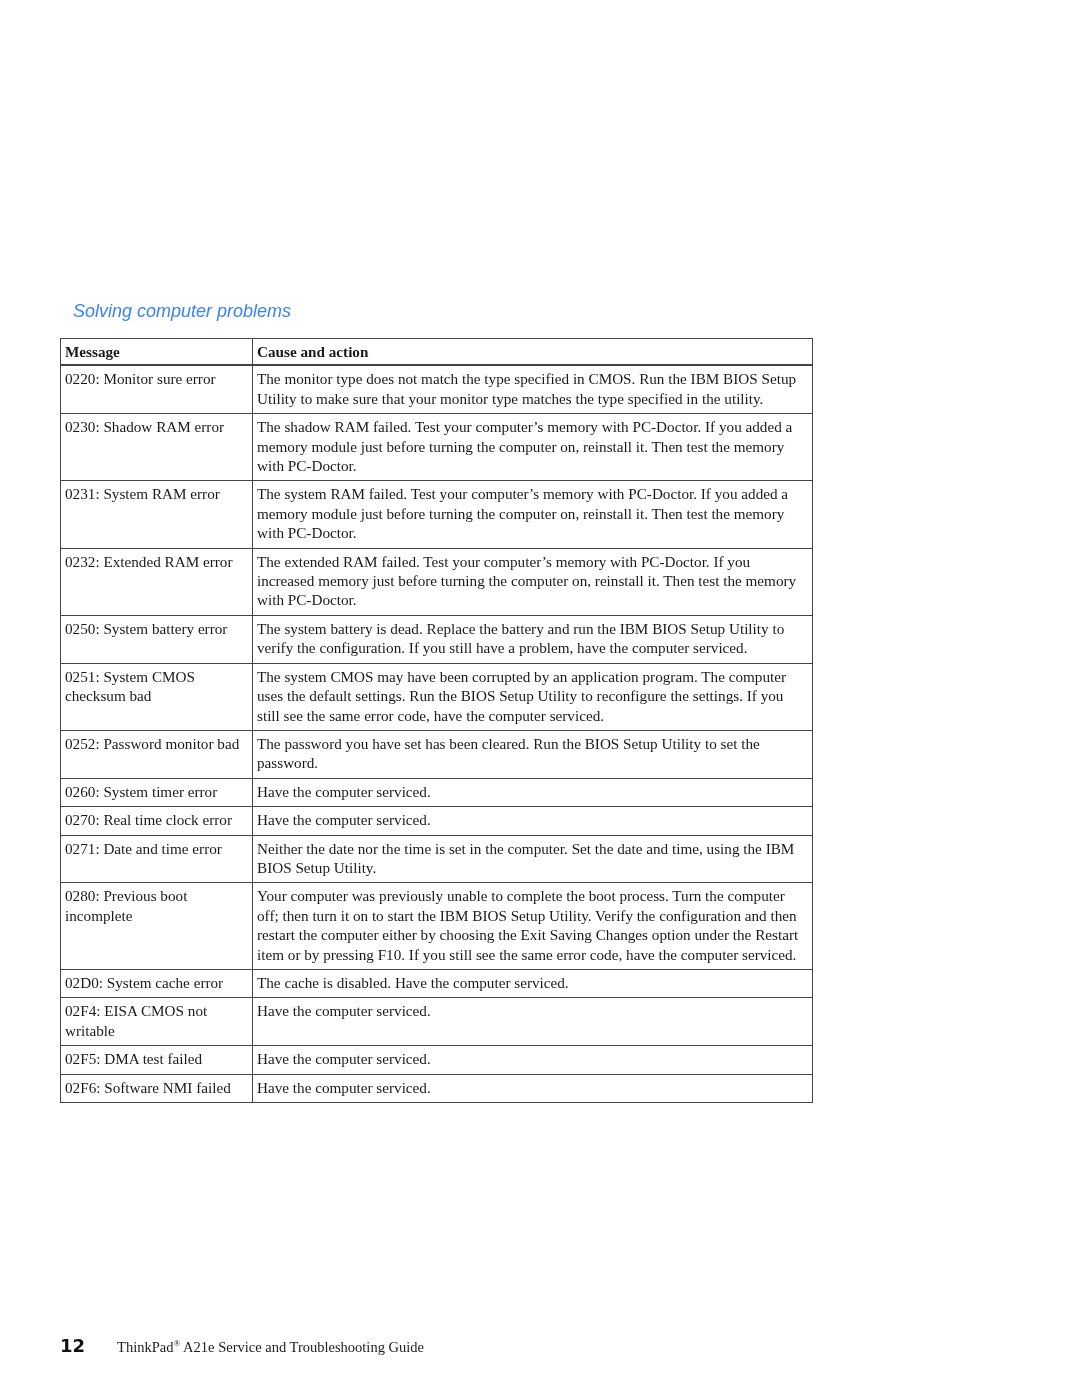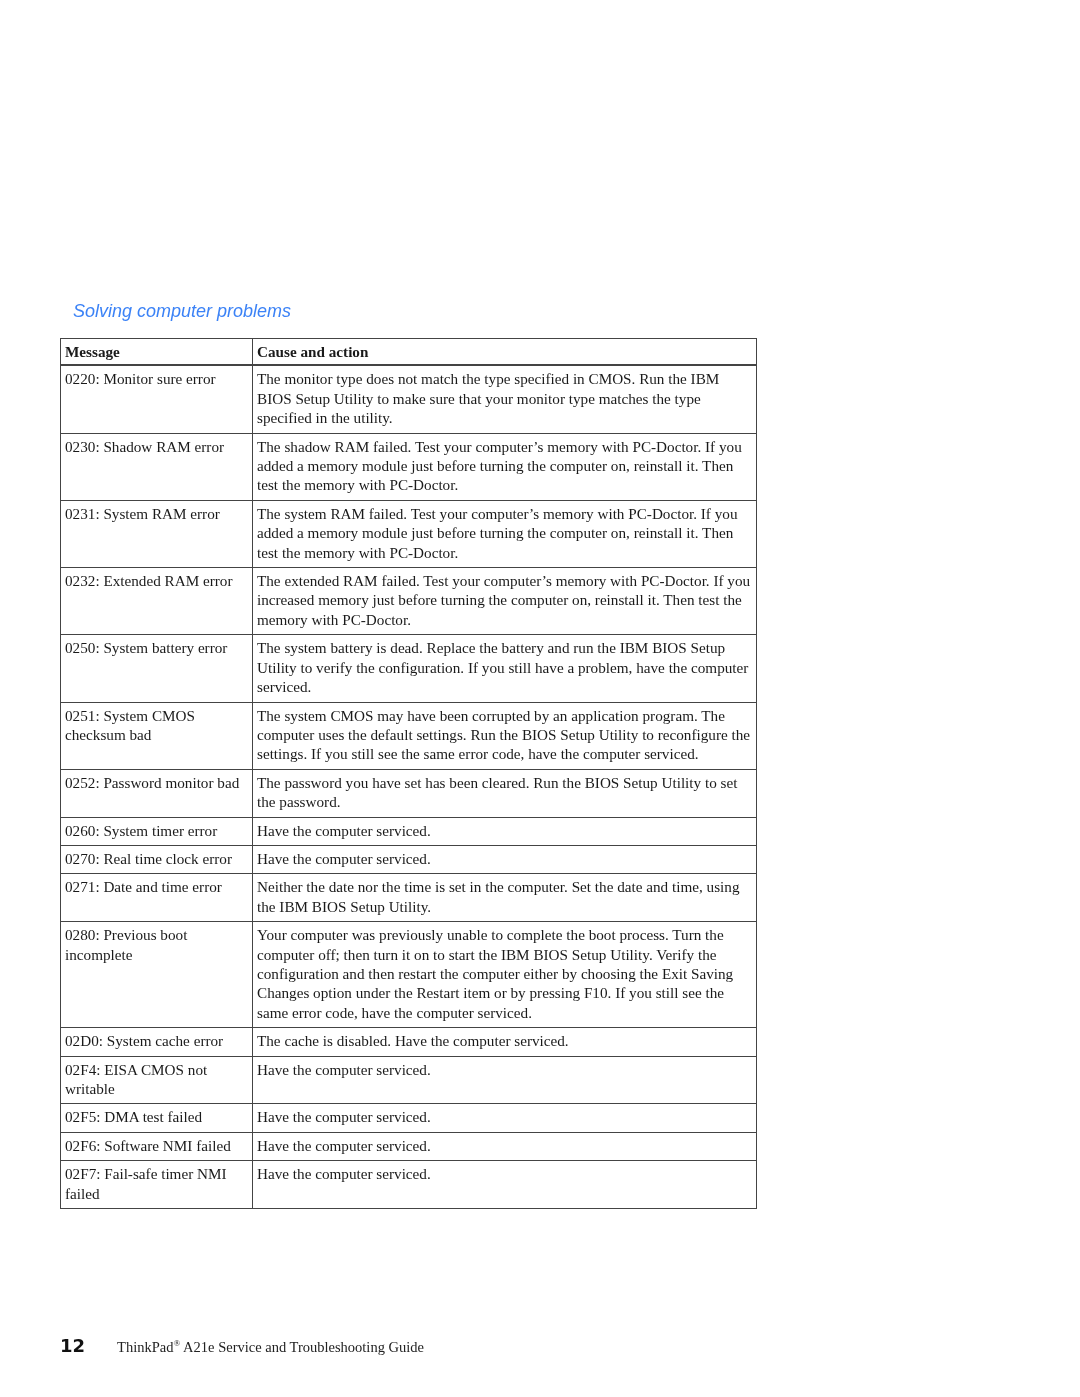--- a/index.html
+++ b/index.html
@@ -9,21 +9,21 @@
     color: #1a1a1a;
   }
   .section-title {
     position: absolute; left: 61px; top: 289px;
     font-family: "Liberation Sans", sans-serif;
     font-style: italic; font-size: 18px; color: #3b82f6;
     margin: 12px; font-weight: normal;
   }
   table.msg-table {
     position: absolute; left: 60px; top: 338px;
-    width: 697px; border-collapse: collapse;
+    width: 753px; border-collapse: collapse;
     font-family: "Liberation Serif", serif;
     font-size: 15.2px; line-height: 19.4px;
   }
   table.msg-table th, table.msg-table td {
     border: 1px solid #444;
     vertical-align: top; text-align: left;
     padding: 3px 4px 5px 4px;
   }
   table.msg-table th {
     font-weight: bold; padding-top: 3px; padding-bottom: 3px;
@@ -112,23 +112,19 @@
       <td>Have the computer serviced.</td>
     </tr>
     <tr>
       <td>02F5: DMA test failed</td>
       <td>Have the computer serviced.</td>
     </tr>
     <tr>
       <td>02F6: Software NMI failed</td>
       <td>Have the computer serviced.</td>
     </tr>
-    <tr>
-      <td>02F7: Fail-safe timer NMI failed</td>
-      <td>Have the computer serviced.</td>
-    </tr>
   </tbody>
 </table>
 
 <div class="footer">
   <span class="page-num">12</span>
   <span><span>ThinkPad</span><sup class="reg">®</sup><span> A21e Service and Troubleshooting Guide</span></span>
 </div>
 
 </body></html>

